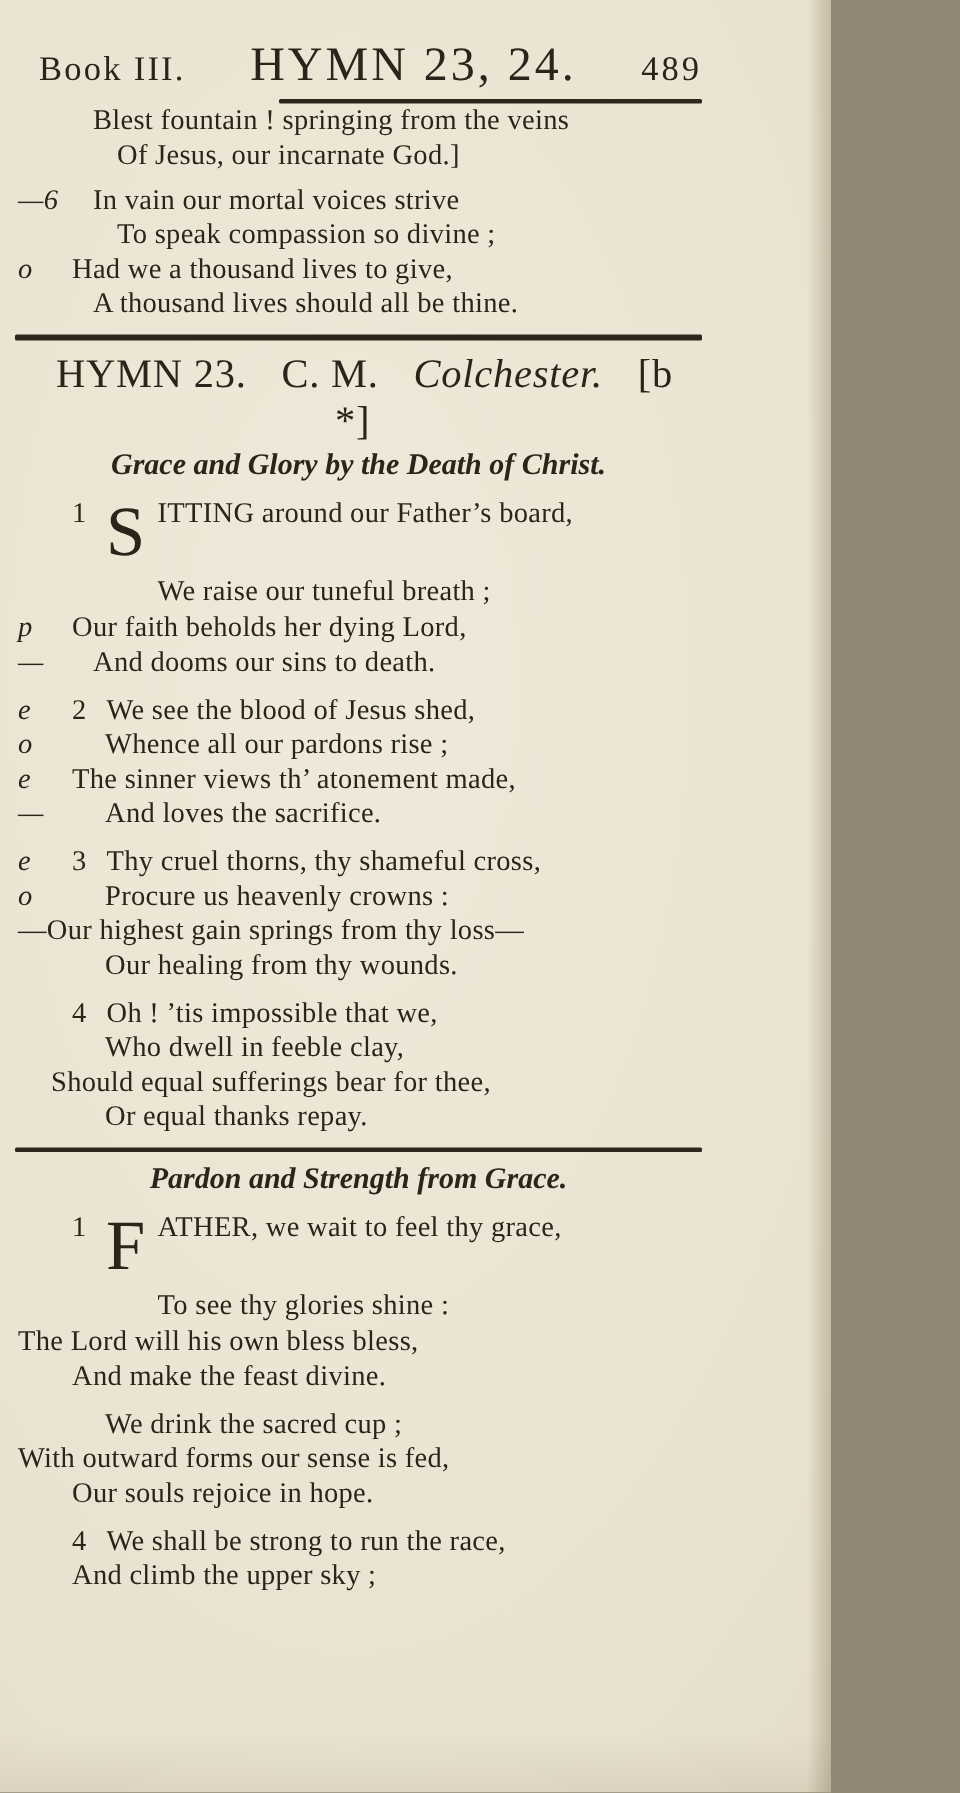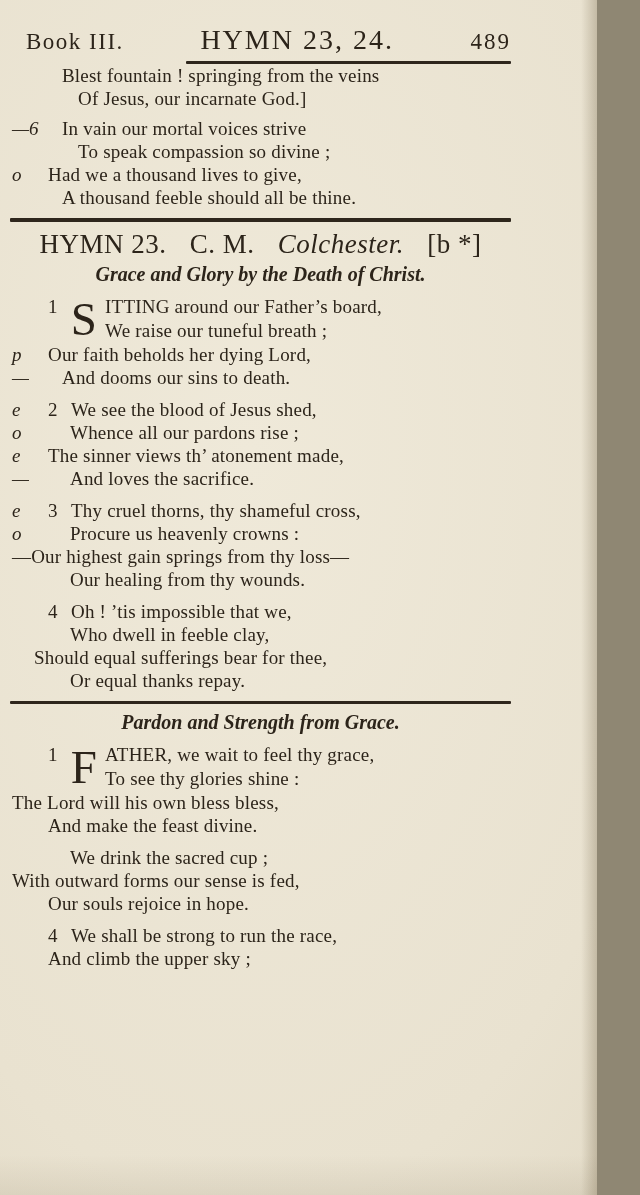--- a/index.html
+++ b/index.html
@@ -1,29 +1,29 @@
 <!DOCTYPE html>
 <html><head>
 <meta charset="utf-8">
 <style>
   html,body{margin:0;padding:0;background:#8f8773;}
   .page{
-    width:597px;height:1195px;box-sizing:border-box;position:relative;overflow:hidden;
+    width:554px;height:1195px;box-sizing:border-box;position:relative;overflow:hidden;
     padding:24px 86px 0 10px;
     background:
       linear-gradient(to left, rgba(110,95,65,.30), rgba(110,95,65,0) 16px),
       linear-gradient(to top, rgba(110,95,65,.10), rgba(110,95,65,0) 40px),
       radial-gradient(130% 115% at 42% 38%, #efe9d9 0%, #e9e2d0 55%, #dcd3bd 100%);
     color:#2c241a;
     font-family:"Liberation Serif","DejaVu Serif",serif;
     font-size:19px;
   }
   .runhead{display:flex;justify-content:space-between;align-items:baseline;padding-left:16px;}
   .rh-left{font-size:23px;letter-spacing:1.5px;}
-  .rh-center{font-size:28px;letter-spacing:2px;text-align:right;}
+  .rh-center{font-size:32px;letter-spacing:2px;text-align:right;}
   .rh-right{font-size:23px;letter-spacing:2px;}
   .head-rule{height:3px;background:#2e261c;margin:5px 0 0 176px;border-radius:1px;}
 
   .stanza-block{}
   .vline{position:relative;line-height:23px;white-space:nowrap;letter-spacing:.2px;}
   .L0{padding-left:2px;}
   .L1{padding-left:24px;}
   .L2{padding-left:38px;}
   .L3{padding-left:52px;}
   .L4{padding-left:60px;}
@@ -36,21 +36,21 @@
   .sect-rule{height:3.5px;background:#2e261c;margin:9px 0 7px 0;border-radius:1px;}
 
   .hymn-title{text-align:center;font-size:27px;font-weight:normal;margin:6px 0 3px 0;letter-spacing:.5px;}
   .hymn-title span{margin:0 8px;}
   .tune{font-style:italic;}
   .subtitle{text-align:center;font-style:italic;font-weight:bold;font-size:20px;margin:0 0 9px 0;}
 
   .dcrow{display:flex;align-items:flex-start;}
   .dcrow .vnum{line-height:24px;margin-right:13px;}
   .dropcap{font-size:47px;line-height:42px;margin:3px 8px 0 0;}
-  .dclines{display:flex;flex-direction:column;}
+  .dclines{display:flex;flex-direction:column;gap:28px;}
   .dclines .dcl{line-height:24px;white-space:nowrap;letter-spacing:.2px;}
 </style>
 </head>
 <body>
 
 <div class="page">
 
   <header class="runhead">
     <span class="rh-left">Book III.</span>
     <span class="rh-center">HYMN 23, 24.</span>
@@ -58,21 +58,21 @@
   </header>
   <div class="head-rule"></div>
 
   <section class="stanza-block">
     <div>
         <div class="vline L3"><span>Blest fountain ! springing from the veins</span></div>
         <div class="vline L5"><span>Of Jesus, our incarnate God.]</span></div>
         <div class="vline L3 gap"><span class="mk">—6</span><span>In vain our mortal voices strive</span></div>
         <div class="vline L5"><span>To speak compassion so divine ;</span></div>
         <div class="vline L2"><span class="mk">o</span><span>Had we a thousand lives to give,</span></div>
-        <div class="vline L3"><span>A thousand feeble should all be thine.</span></div>
+        <div class="vline L3"><span>A thousand lives should all be thine.</span></div>
       </div>
   </section>
 
   <div class="sect-rule"></div>
 
   <section>
     <h2 class="hymn-title">
       <span>HYMN 23.</span>
       <span>C. M.</span>
       <span class="tune">Colchester.</span>

